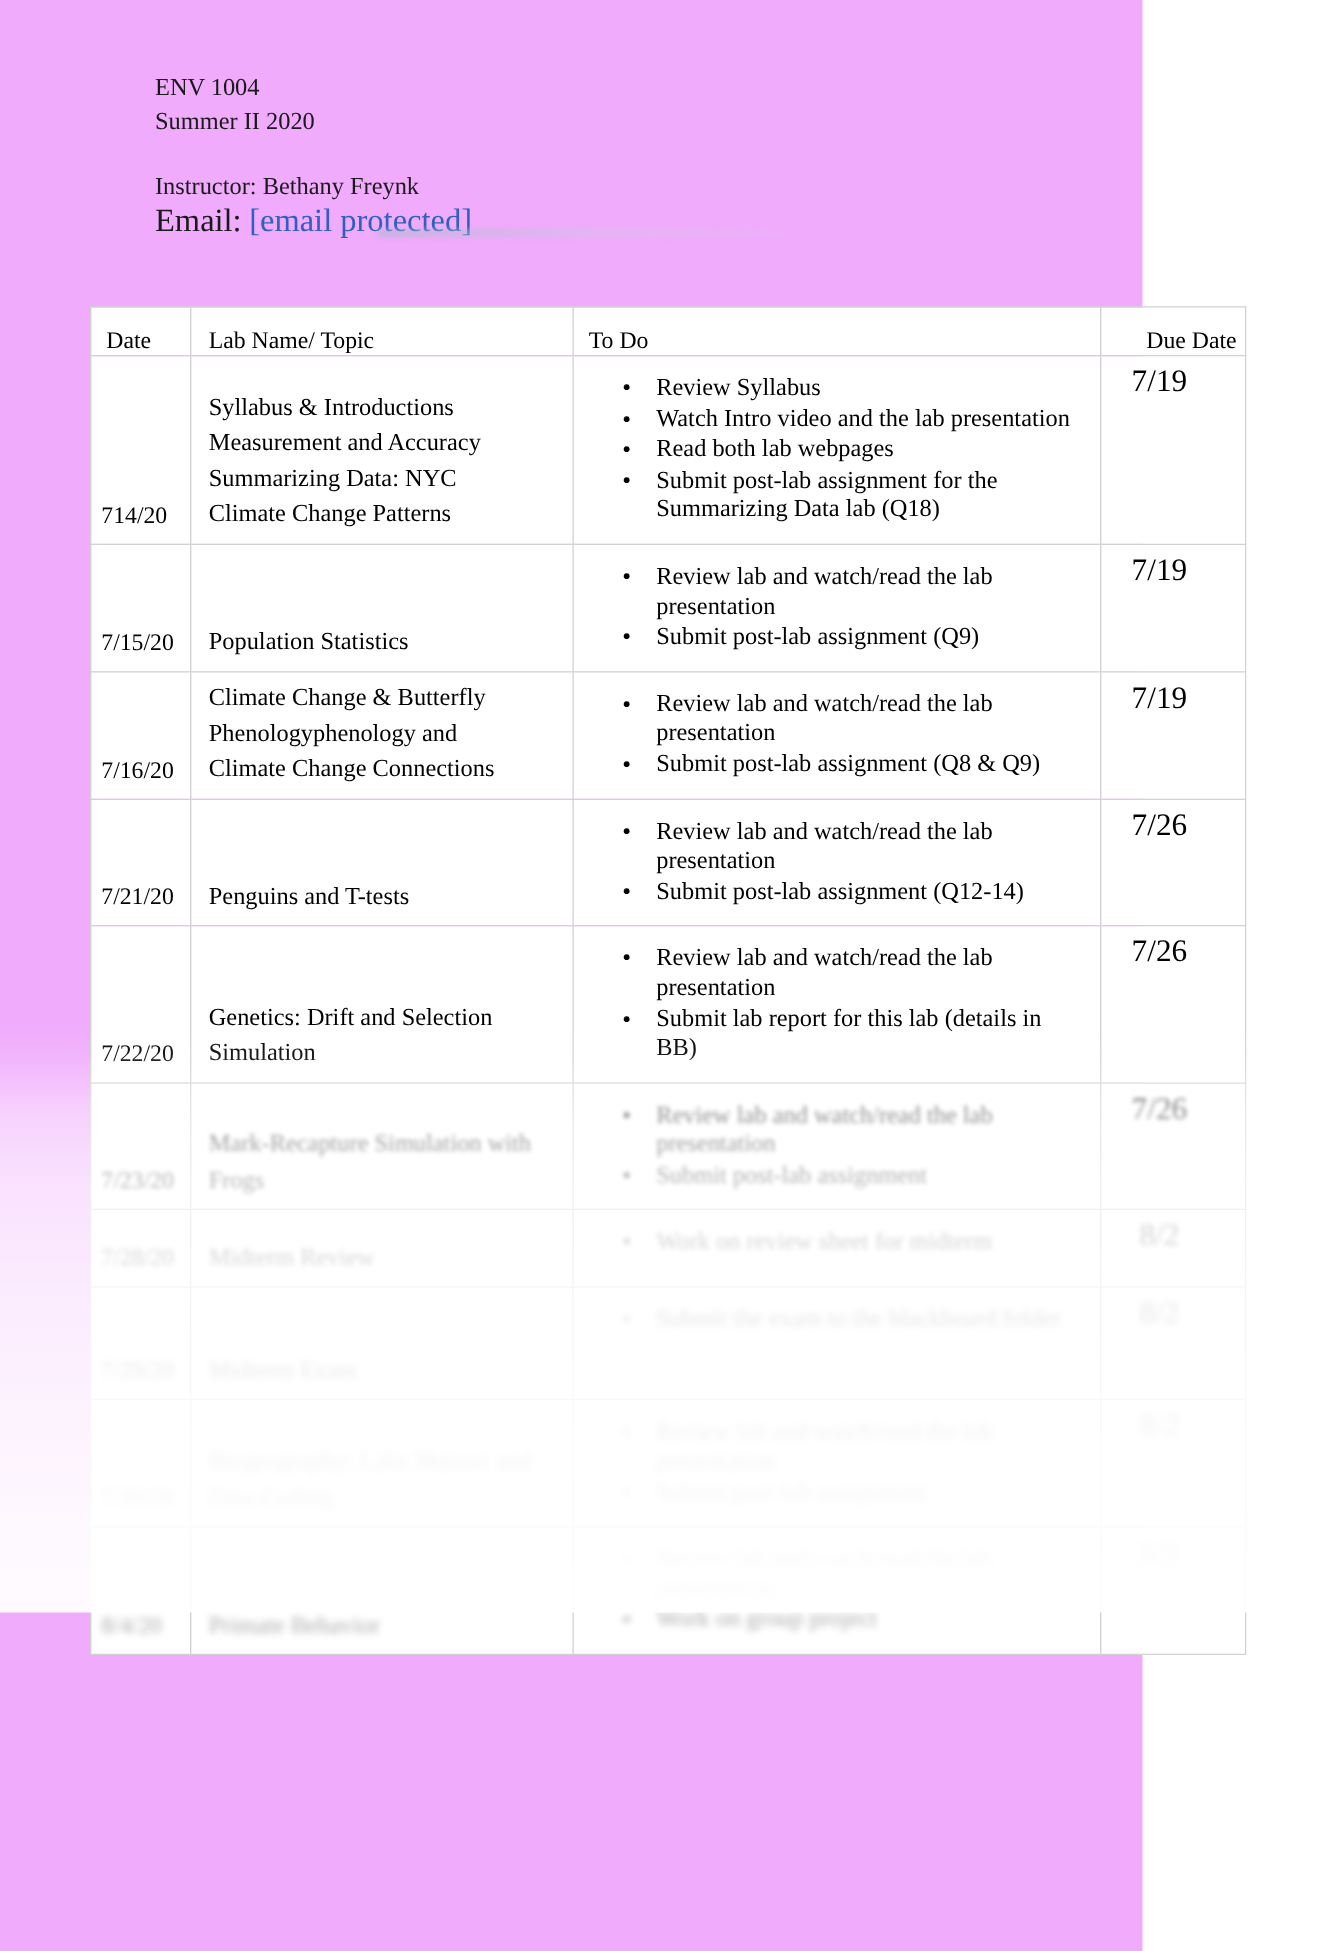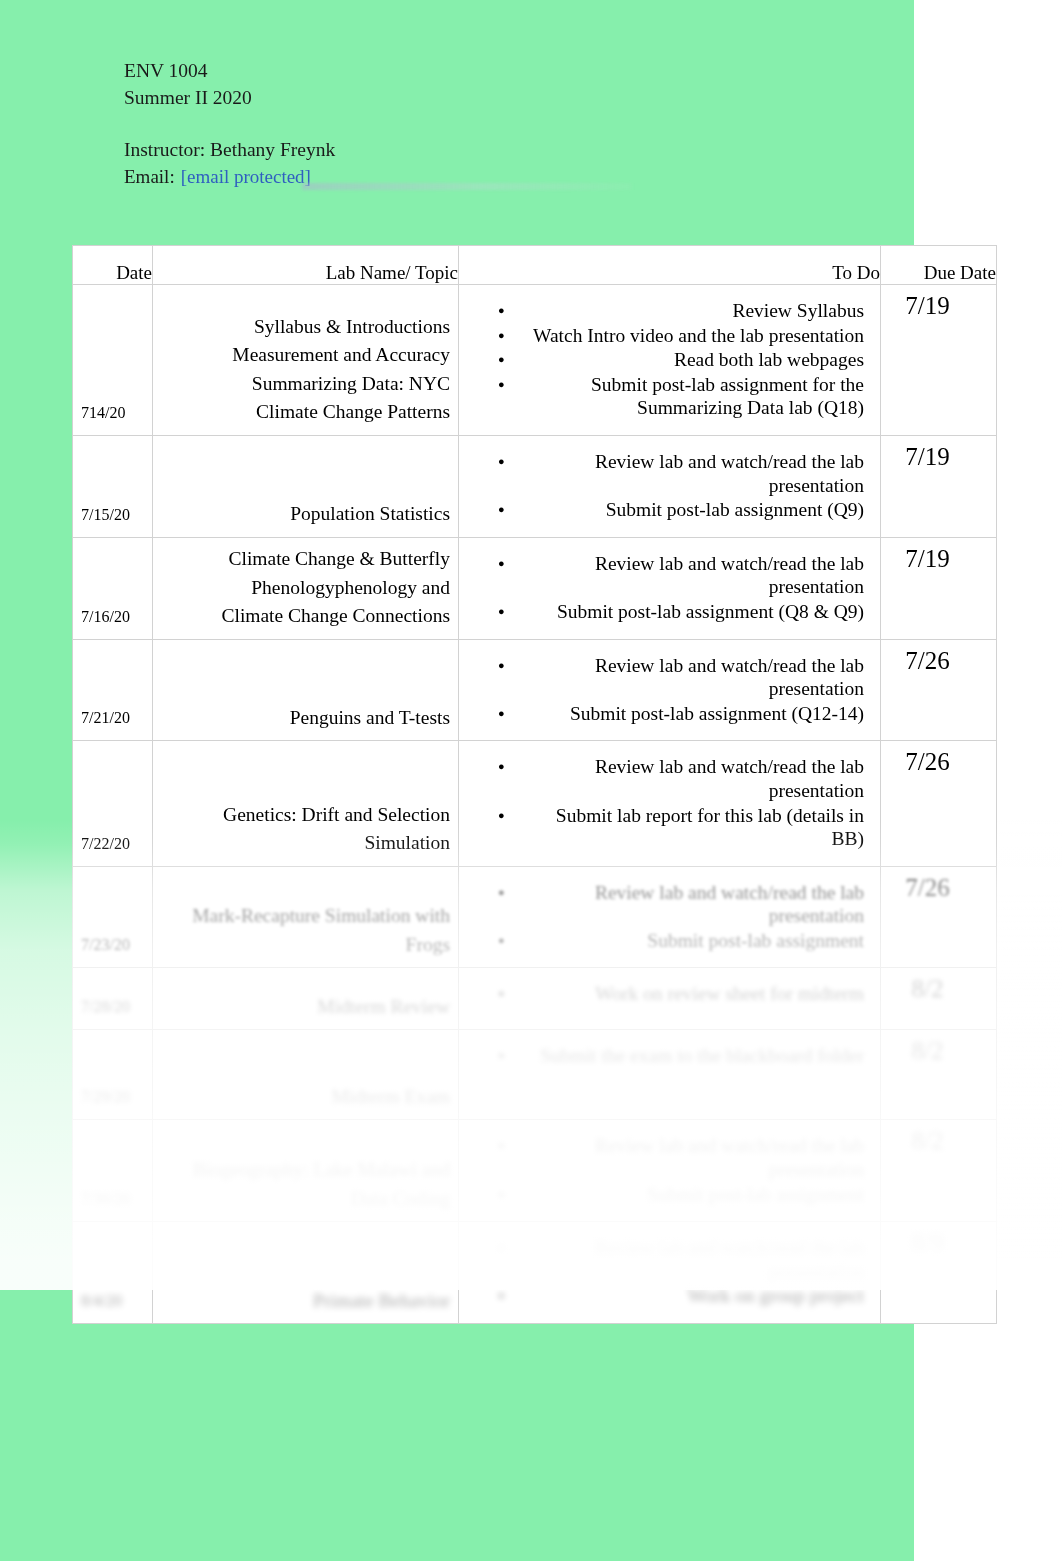--- a/index.html
+++ b/index.html
@@ -15,41 +15,41 @@
     color: #000000;
     overflow: hidden;
   }
 
   
   .page {
     position: absolute;
     left: 0; top: 0;
     width: 914px;
     height: 1561px;
-    background: #86efac;
+    background: #f0abfc;
   }
 
   
   .doc-header {
     position: absolute;
     left: 124px;
     top: 58px;
     width: 700px;
   }
   .hdr-line {
     font-size: 19.5px;
     line-height: 26.5px;
     color: #1a1a1a;
     white-space: nowrap;
   }
   .hdr-gap {
     height: 26px;
   }
   .email-row {
-    font-size: 19px;
+    font-size: 26px;
     line-height: 26.5px;
     white-space: nowrap;
     position: relative;
   }
   .email-label { color: #1a1a1a; }
   .email-link {
     color: #2f5fc0;
     text-decoration: none;
     margin-left: 6px;
   }
@@ -72,41 +72,40 @@
     top: 245px;
     width: 924px;
     border-collapse: collapse;
     table-layout: fixed;
   }
   .schedule-table td, .schedule-table th {
     border: 1px solid #d2d2d2;
     vertical-align: bottom;
     padding: 0;
     background: #ffffff;
-    text-align: right;
   }
   col.c-date  { width: 80px; }
   col.c-lab   { width: 306px; }
   col.c-todo  { width: 422px; }
   col.c-due   { width: 116px; }
 
   thead th {
     vertical-align: middle;
     height: 38px;
     font-weight: normal;
     font-size: 19px;
     text-align: left;
   }
   th.h-date { padding-left: 12px; }
   th.h-lab  { padding-left: 14px; }
   th.h-todo { padding-left: 12px; }
   th.h-due  { padding-left: 36px; }
 
   td.cell-date {
-    font-size: 16px;
+    font-size: 19px;
     line-height: 28px;
     padding: 0 4px 8px 8px;
     text-align: left;
     white-space: nowrap;
   }
   td.cell-lab {
     font-size: 19.5px;
     line-height: 28.5px;
     padding: 0 8px 8px 14px;
     margin-left: 17px;

